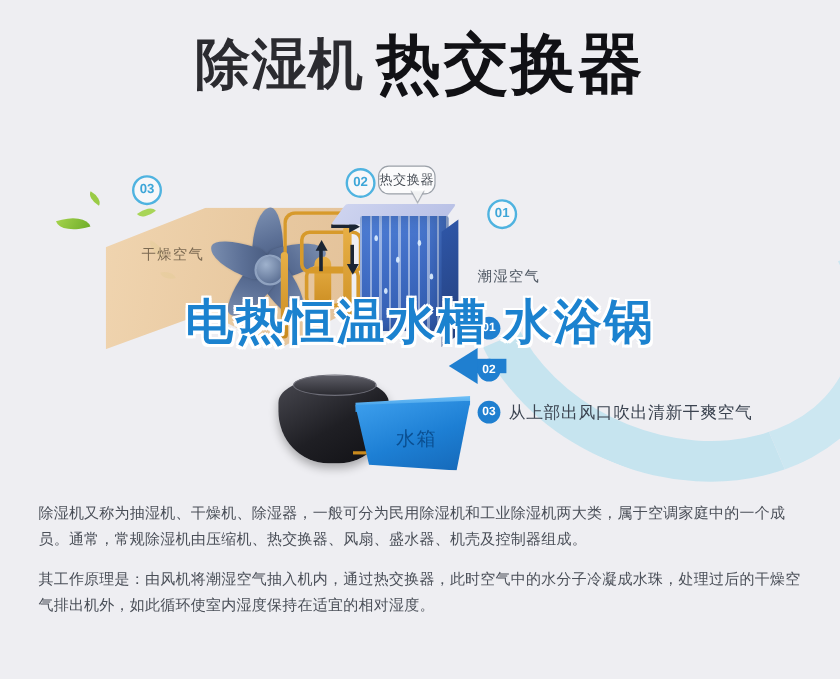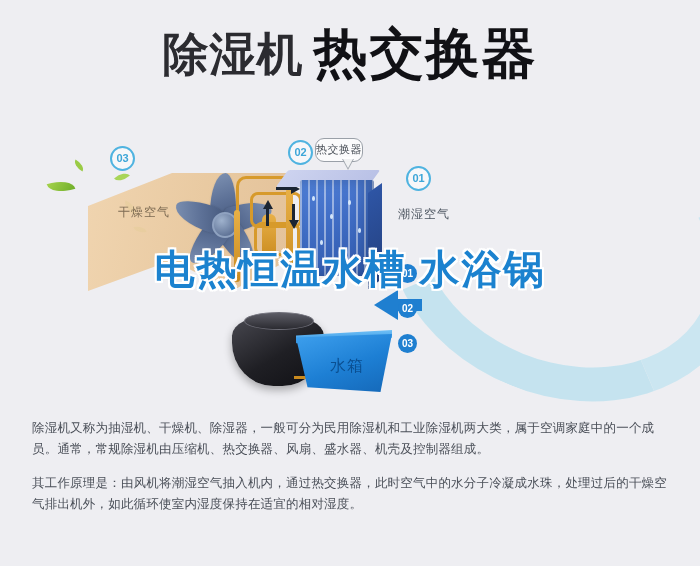--- a/index.html
+++ b/index.html
@@ -271,21 +271,21 @@
     filter: drop-shadow(0 2px 0 #9aa0a8);
   }
 
   .illus-label {
     position: absolute;
     font-size: 12px;
     letter-spacing: 1px;
     white-space: nowrap;
   }
   .label-dry  { left: 118px; top: 86px; color: #7c6a52; }
-  .label-wet  { left: 398px; top: 88px; color: #4c5560; }
+  .label-wet  { left: 398px; top: 104px; color: #4c5560; }
 
   
   .steps {
     position: absolute;
     left: 398px; top: 138px;
     width: 290px;
   }
   .step-row {
     display: flex;
     align-items: center;
@@ -418,20 +418,21 @@
 
   <div class="steps">
     <div class="step-row">
       <div class="step-num">01</div>
     </div>
     <div class="step-row">
       <div class="step-num">02</div>
     </div>
     <div class="step-row">
       <div class="step-num">03</div>
+      <div class="step-text">从上部出风口吹出清新干爽空气</div>
     </div>
   </div>
 </div>
 
 <div class="overlay">
   <div class="overlay-line">电热恒温水槽 水浴锅</div>
 </div>
 
 <div class="copy">
   <p>除湿机又称为抽湿机、干燥机、除湿器，一般可分为民用除湿机和工业除湿机两大类，属于空调家庭中的一个成员。通常，常规除湿机由压缩机、热交换器、风扇、盛水器、机壳及控制器组成。</p>

